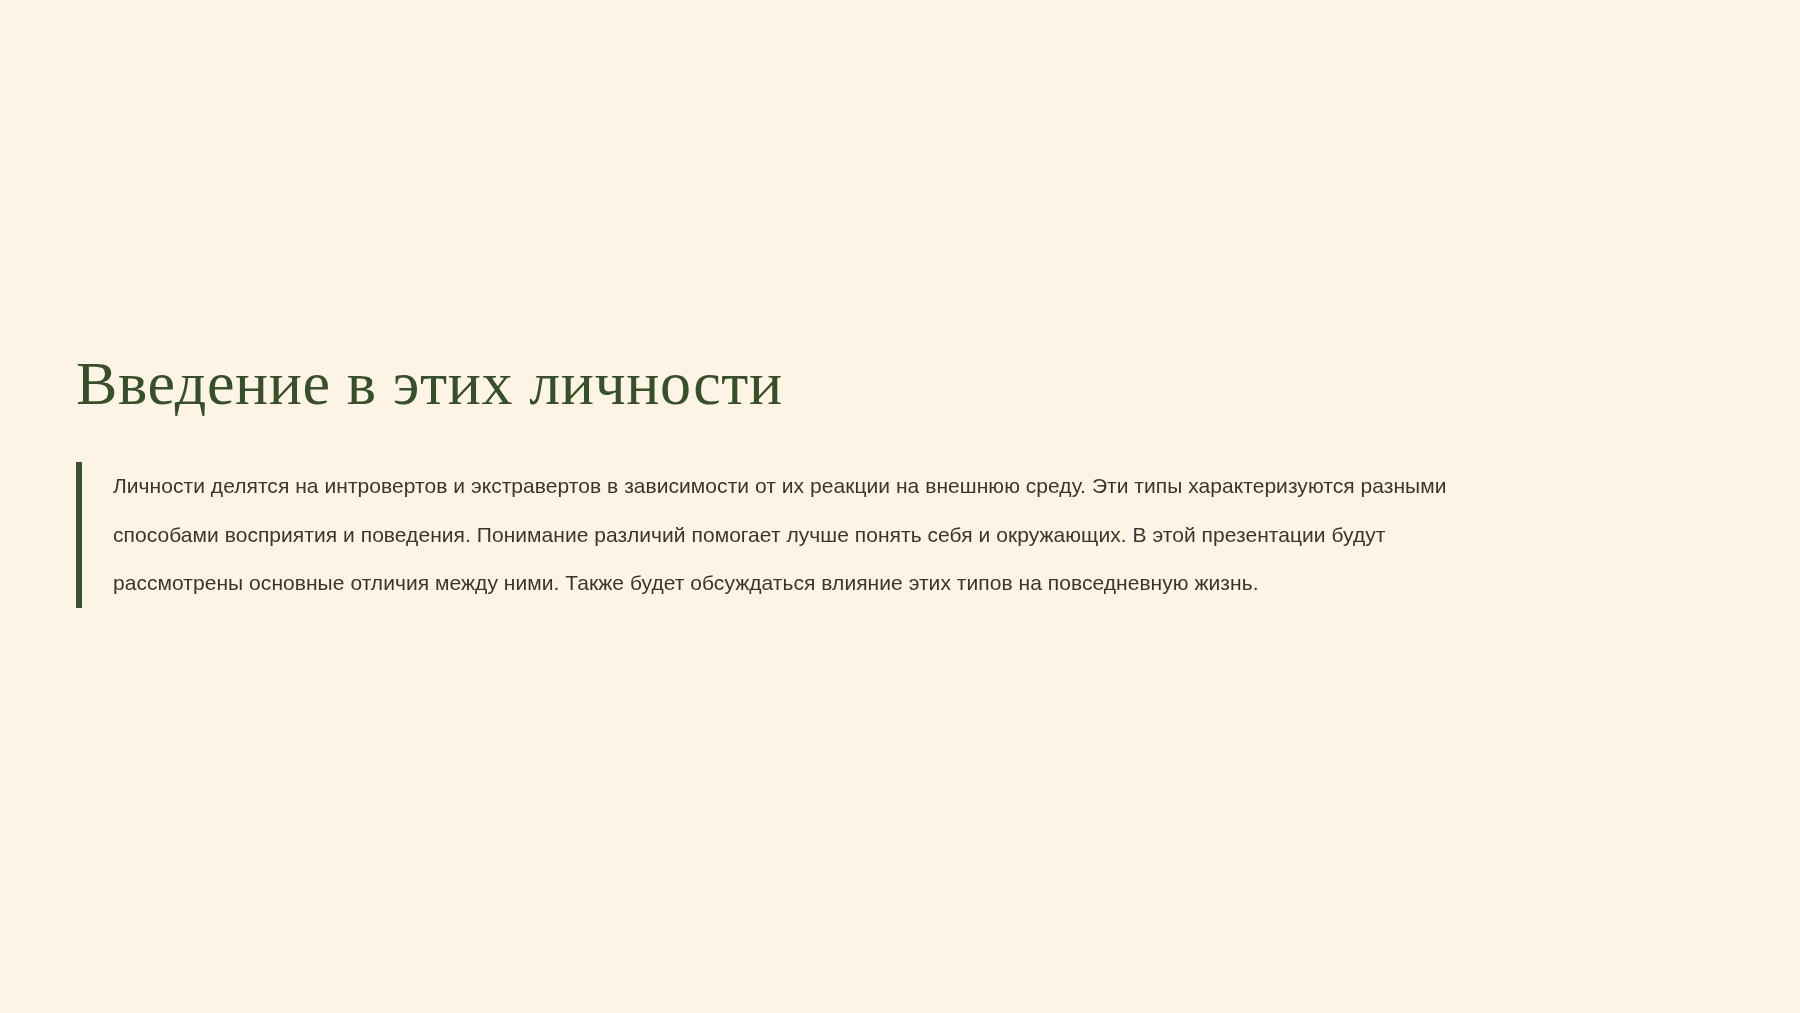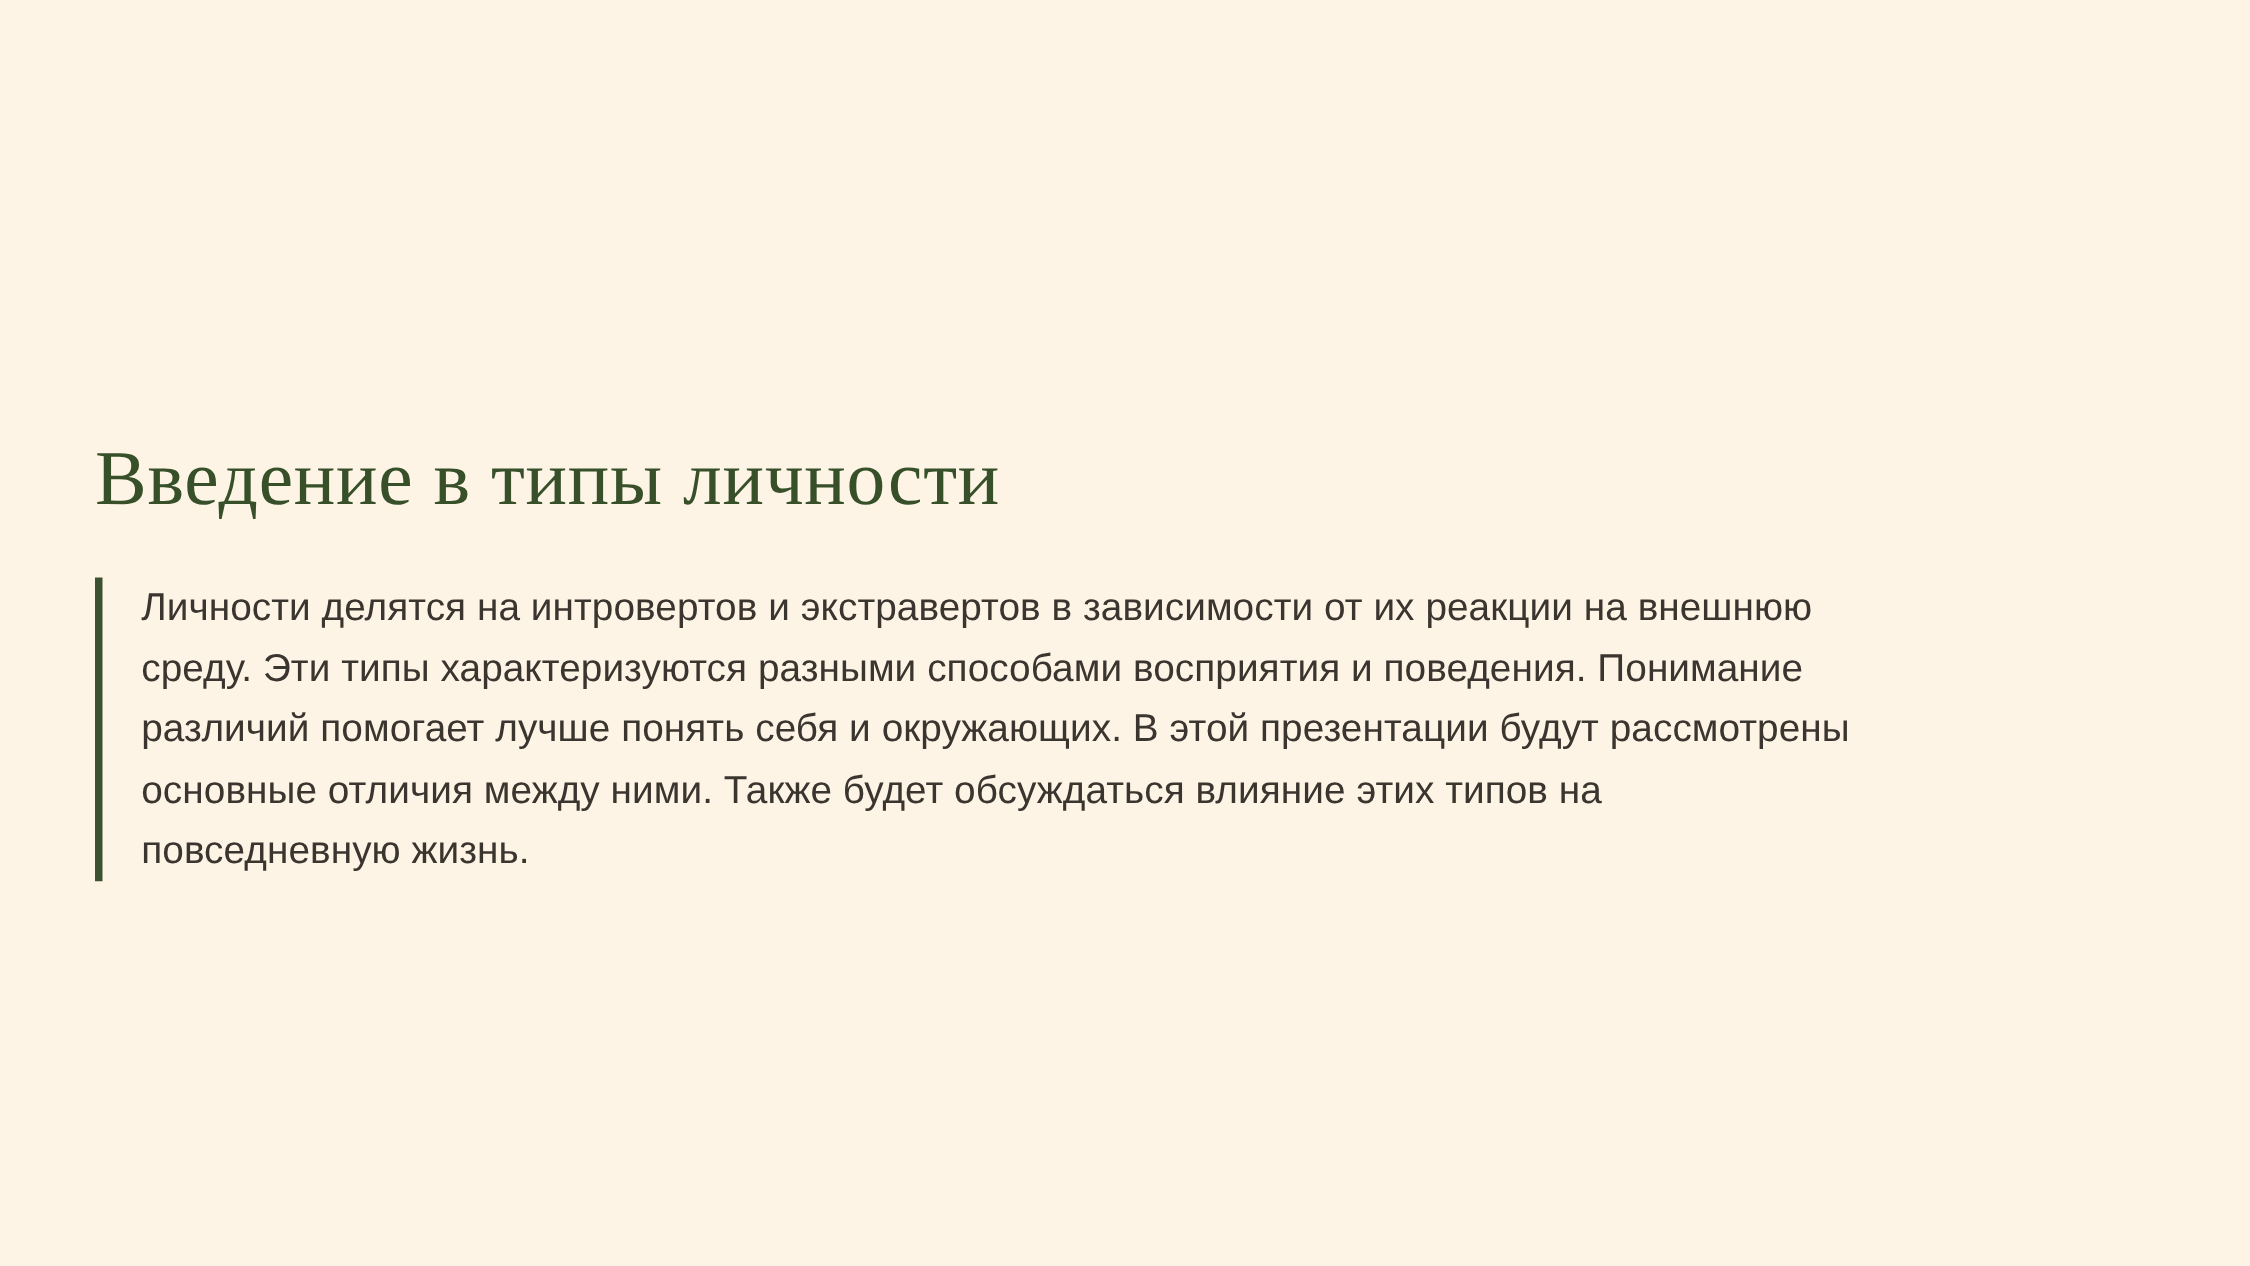--- a/index.html
+++ b/index.html
@@ -58,34 +58,34 @@
   }
 
   .body-text-wrap {
     flex: 1 1 auto;
     padding-left: 31px;
   }
 
   .body-text {
     margin: 0;
     font-family: "Liberation Sans", "DejaVu Sans", sans-serif;
-    font-size: 31px;
+    font-size: 21px;
     line-height: 48.5px;
     font-weight: 400;
     color: #3b352f;
     letter-spacing: 0.05px;
     text-align: left;
   }
 </style>
 </head>
 <body>
 
 <div class="slide">
 
-  <h1 class="slide-title">Введение в типы личности</h1>
+  <h1 class="slide-title">Введение в этих личности</h1>
 
   <div class="body-block">
     <div class="accent-bar"></div>
     <div class="body-text-wrap">
       <p class="body-text">Личности делятся на интровертов и экстравертов в зависимости от их реакции на внешнюю среду. Эти типы характеризуются разными способами восприятия и поведения. Понимание различий помогает лучше понять себя и окружающих. В этой презентации будут рассмотрены основные отличия между ними. Также будет обсуждаться влияние этих типов на повседневную жизнь.</p>
     </div>
   </div>
 
 </div>
 

